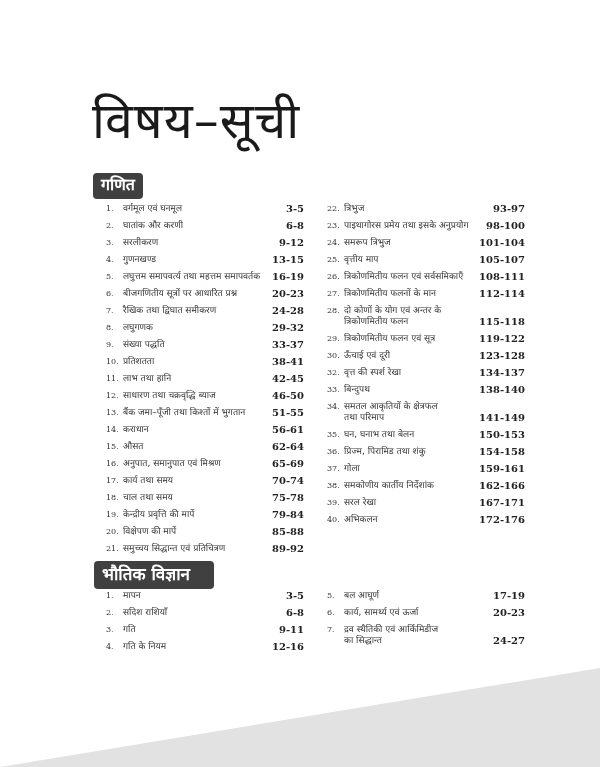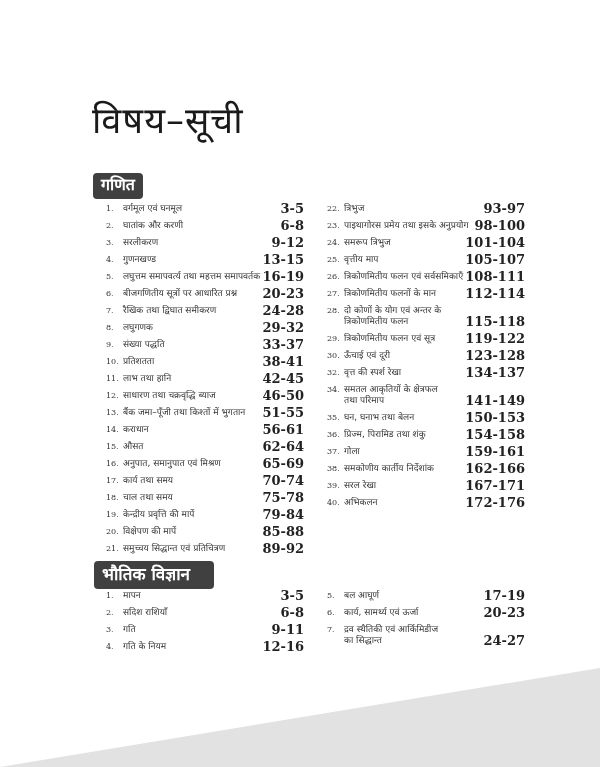--- a/index.html
+++ b/index.html
@@ -1,21 +1,21 @@
 <!DOCTYPE html>
 <html><head>
 <meta charset="utf-8">
 <style>
   * { margin: 0; padding: 0; box-sizing: border-box; }
   html, body { width: 600px; height: 767px; overflow: hidden; background: #ffffff; }
   body { position: relative; font-family: "DejaVu Sans", sans-serif; color: #222; }
 
   .page-title {
     position: absolute; left: 92px; top: 86px;
-    font-size: 36px; font-weight: normal; color: #1a1a1a; letter-spacing: 1px;
+    font-size: 50px; font-weight: normal; color: #1a1a1a; letter-spacing: 1px;
     line-height: 70px;
   }
 
   .section-badge {
     position: absolute; background: #404040; color: #fff;
     font-weight: bold; border-radius: 4px; padding: 1px 8px 3px 8px;
     line-height: 22px;
   }
   .badge-math { left: 93px; top: 173px; font-size: 16px; }
   .badge-physics { left: 94px; top: 561px; font-size: 17px; padding: 2px 24px 4px 8px; }
@@ -26,21 +26,21 @@
   .col-phy-left { left: 106px; top: 587px; width: 198px; }
   .col-phy-right { left: 327px; top: 587px; width: 198px; }
 
   .toc-item {
     display: flex; align-items: flex-end; font-size: 9px; color: #333;
     line-height: 11px; padding: 2px 0 3px 0; min-height: 16.6px;
   }
   .toc-item.multi { min-height: 28px; }
   .toc-num { width: 17px; flex: 0 0 17px; font-family: "DejaVu Serif", serif; font-size: 8px; color: #333; align-self: flex-start; padding-top: 1px; }
   .toc-title { flex: 1 1 auto; white-space: pre-line; }
-  .toc-pages { flex: 0 0 auto; font-family: "DejaVu Serif", serif; font-weight: bold; font-size: 13px; color: #222; text-align: right; }
+  .toc-pages { flex: 0 0 auto; font-family: "DejaVu Serif", serif; font-weight: bold; font-size: 10px; color: #222; text-align: right; }
 
   .gray-wedge {
     position: absolute; left: 0; top: 0; width: 600px; height: 767px;
     pointer-events: none;
   }
 </style>
 </head>
 <body>
 
 <svg class="gray-wedge" viewBox="0 0 600 767" preserveAspectRatio="none">
@@ -203,20 +203,25 @@
     <div class="toc-item">
       <span class="toc-num">30.</span>
       <span class="toc-title">ऊँचाई एवं दूरी</span>
       <span class="toc-pages">123-128</span>
     </div>
     <div class="toc-item">
       <span class="toc-num">32.</span>
       <span class="toc-title">वृत्त की स्पर्श रेखा</span>
       <span class="toc-pages">134-137</span>
     </div>
+    <div class="toc-item">
+      <span class="toc-num">33.</span>
+      <span class="toc-title">बिन्दुपथ</span>
+      <span class="toc-pages">138-140</span>
+    </div>
     <div class="toc-item multi">
       <span class="toc-num">34.</span>
       <span class="toc-title">समतल आकृतियों के क्षेत्रफल
 तथा परिमाप</span>
       <span class="toc-pages">141-149</span>
     </div>
     <div class="toc-item">
       <span class="toc-num">35.</span>
       <span class="toc-title">घन, घनाभ तथा बेलन</span>
       <span class="toc-pages">150-153</span>

